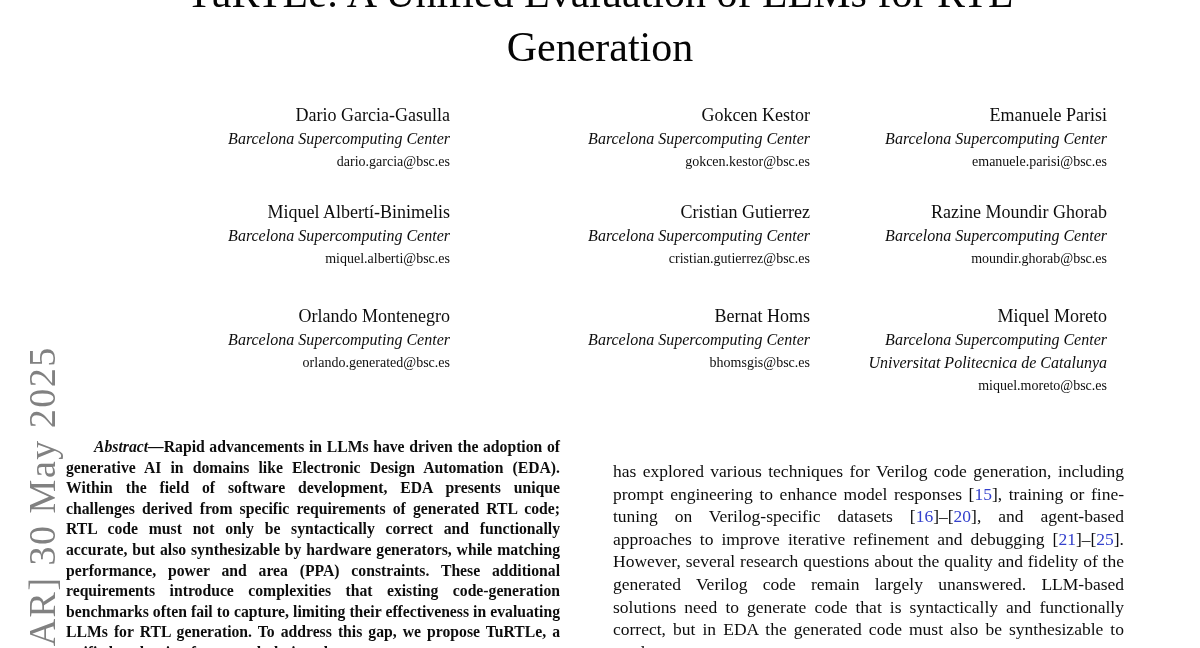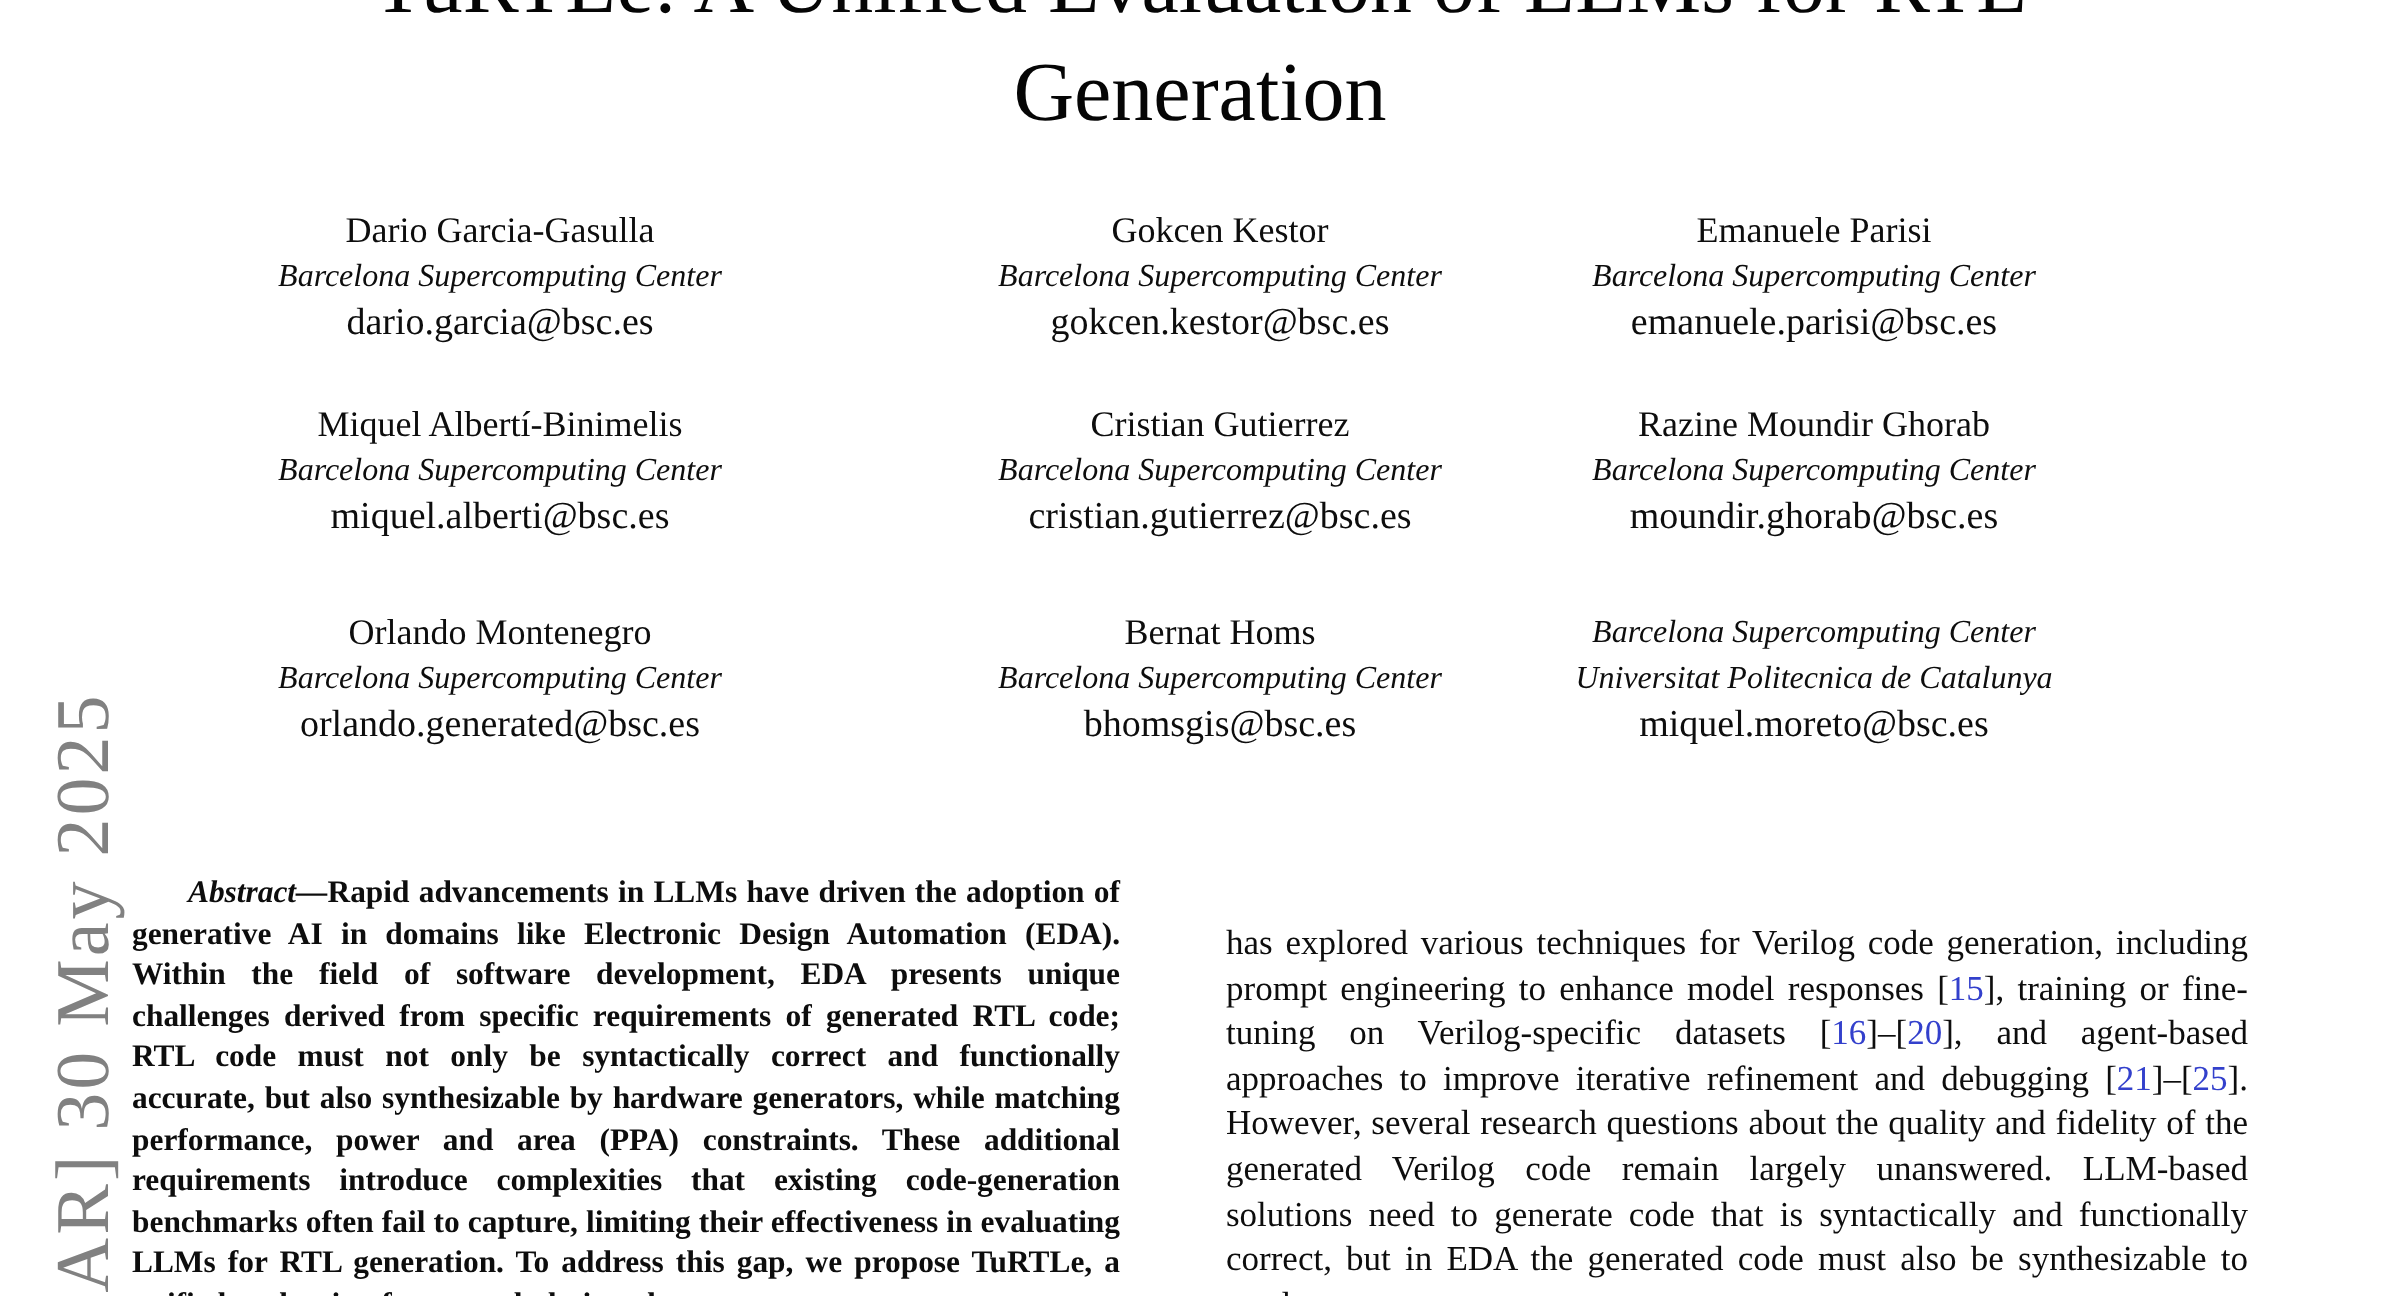--- a/index.html
+++ b/index.html
@@ -42,26 +42,26 @@
     font-size: 42px;
     line-height: 54px;
     color: #050505;
   }
 
   
   .author-block {
     position: absolute;
     width: 400px;
     transform: translateX(-50%);
-    text-align: center;
+    text-align: right;
     line-height: 23px;
   }
   .author-block .author-name { font-size: 18px; }
   .author-block .author-affiliation { font-style: italic; font-size: 16px; }
-  .author-block .author-email { font-size: 19px; }
+  .author-block .author-email { font-size: 14px; }
   .col-0 { left: 250px; }
   .col-1 { left: 610px; }
   .col-2 { left: 907px; }
   .row-0 { top: 104px; }
   .row-1 { top: 201px; }
   .row-2 { top: 305px; }
 
   
   .abstract-col {
     position: absolute;
@@ -135,20 +135,21 @@
     <div class="author-name">Orlando Montenegro</div>
     <div class="author-affiliation">Barcelona Supercomputing Center</div>
     <div class="author-email">orlando.generated@bsc.es</div>
   </div>
   <div class="author-block col-1 row-2">
     <div class="author-name">Bernat Homs</div>
     <div class="author-affiliation">Barcelona Supercomputing Center</div>
     <div class="author-email">bhomsgis@bsc.es</div>
   </div>
   <div class="author-block col-2 row-2">
+    <div class="author-name">Miquel Moreto</div>
     <div class="author-affiliation">Barcelona Supercomputing Center</div>
     <div class="author-affiliation">Universitat Politecnica de Catalunya</div>
     <div class="author-email">miquel.moreto@bsc.es</div>
   </div>
 
   <div class="abstract-col">
     <p><span class="abstract-label">Abstract—</span><span>Rapid advancements in LLMs have driven the adoption of generative AI in domains like Electronic Design Automation (EDA). Within the field of software development, EDA presents unique challenges derived from specific requirements of generated RTL code; RTL code must not only be syntactically correct and functionally accurate, but also synthesizable by hardware generators, while matching performance, power and area (PPA) constraints. These additional requirements introduce complexities that existing code-generation benchmarks often fail to capture, limiting their effectiveness in evaluating LLMs for RTL generation. To address this gap, we propose TuRTLe, a unified evaluation framework designed</span></p>
   </div>
 
   <div class="right-col">

